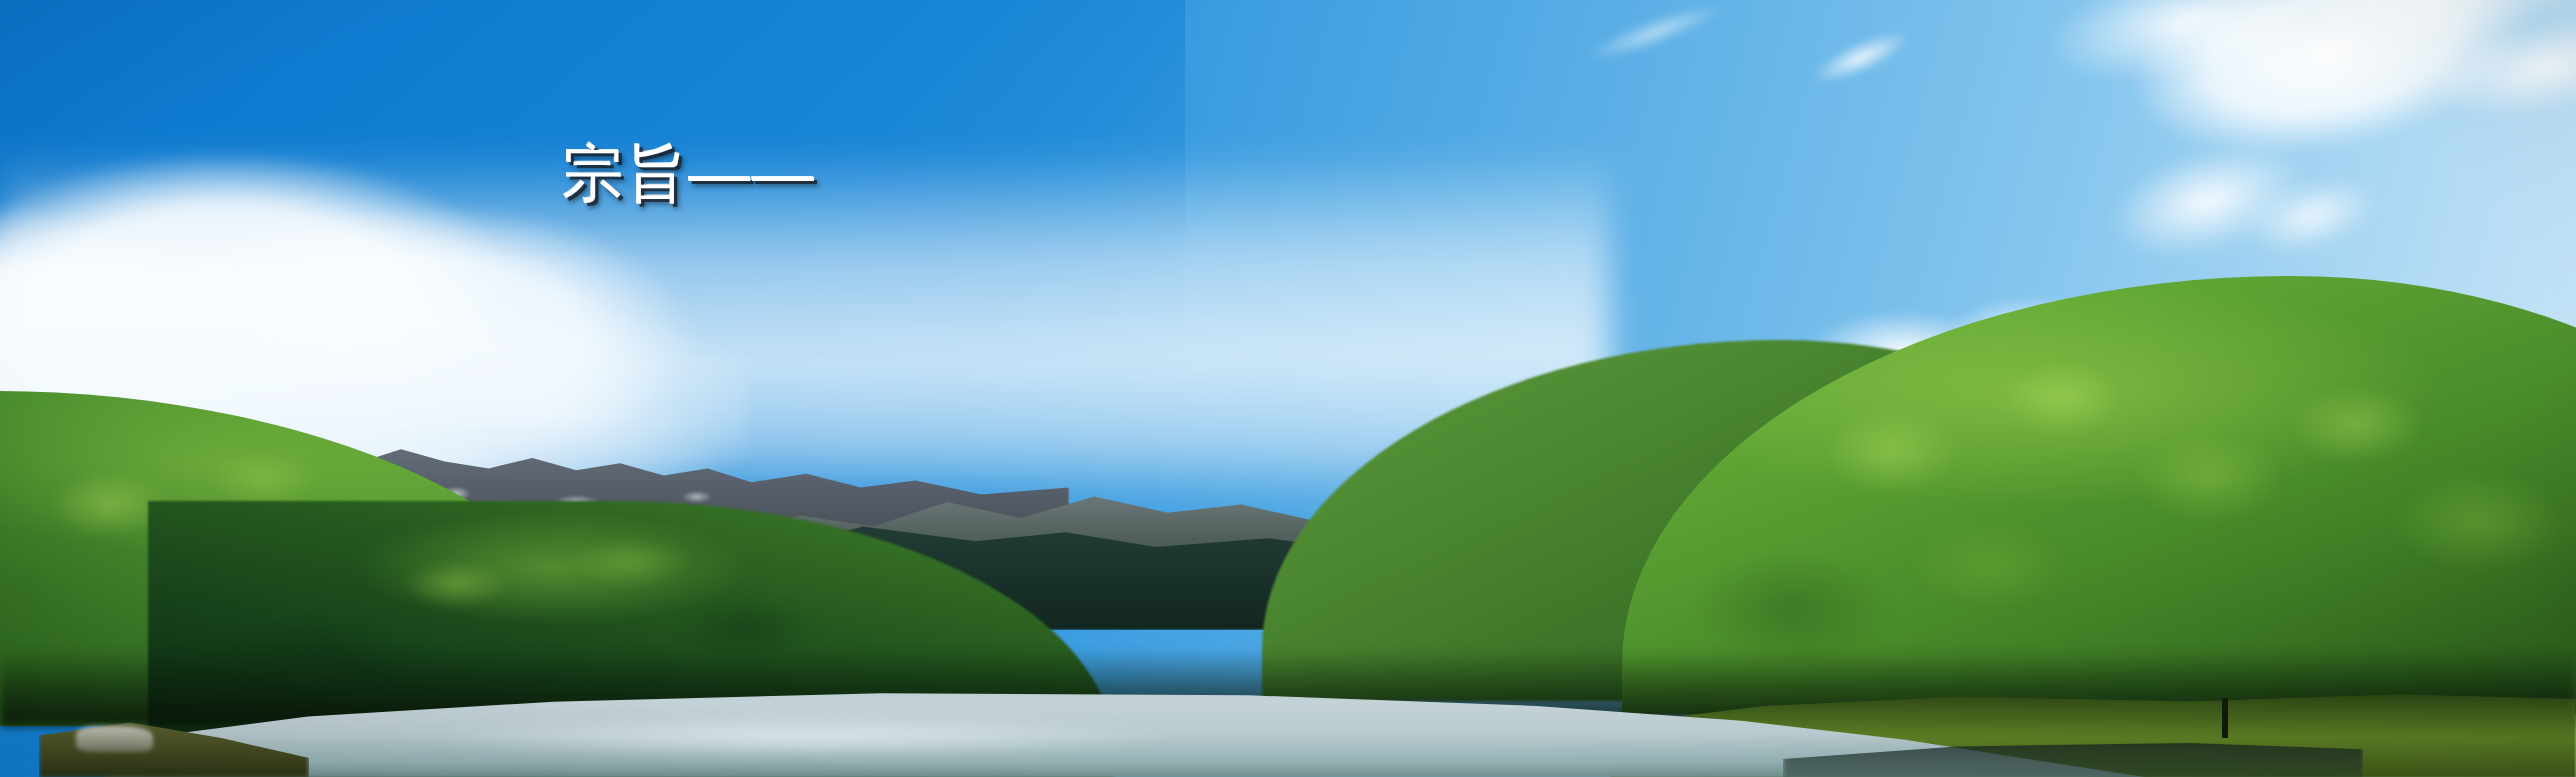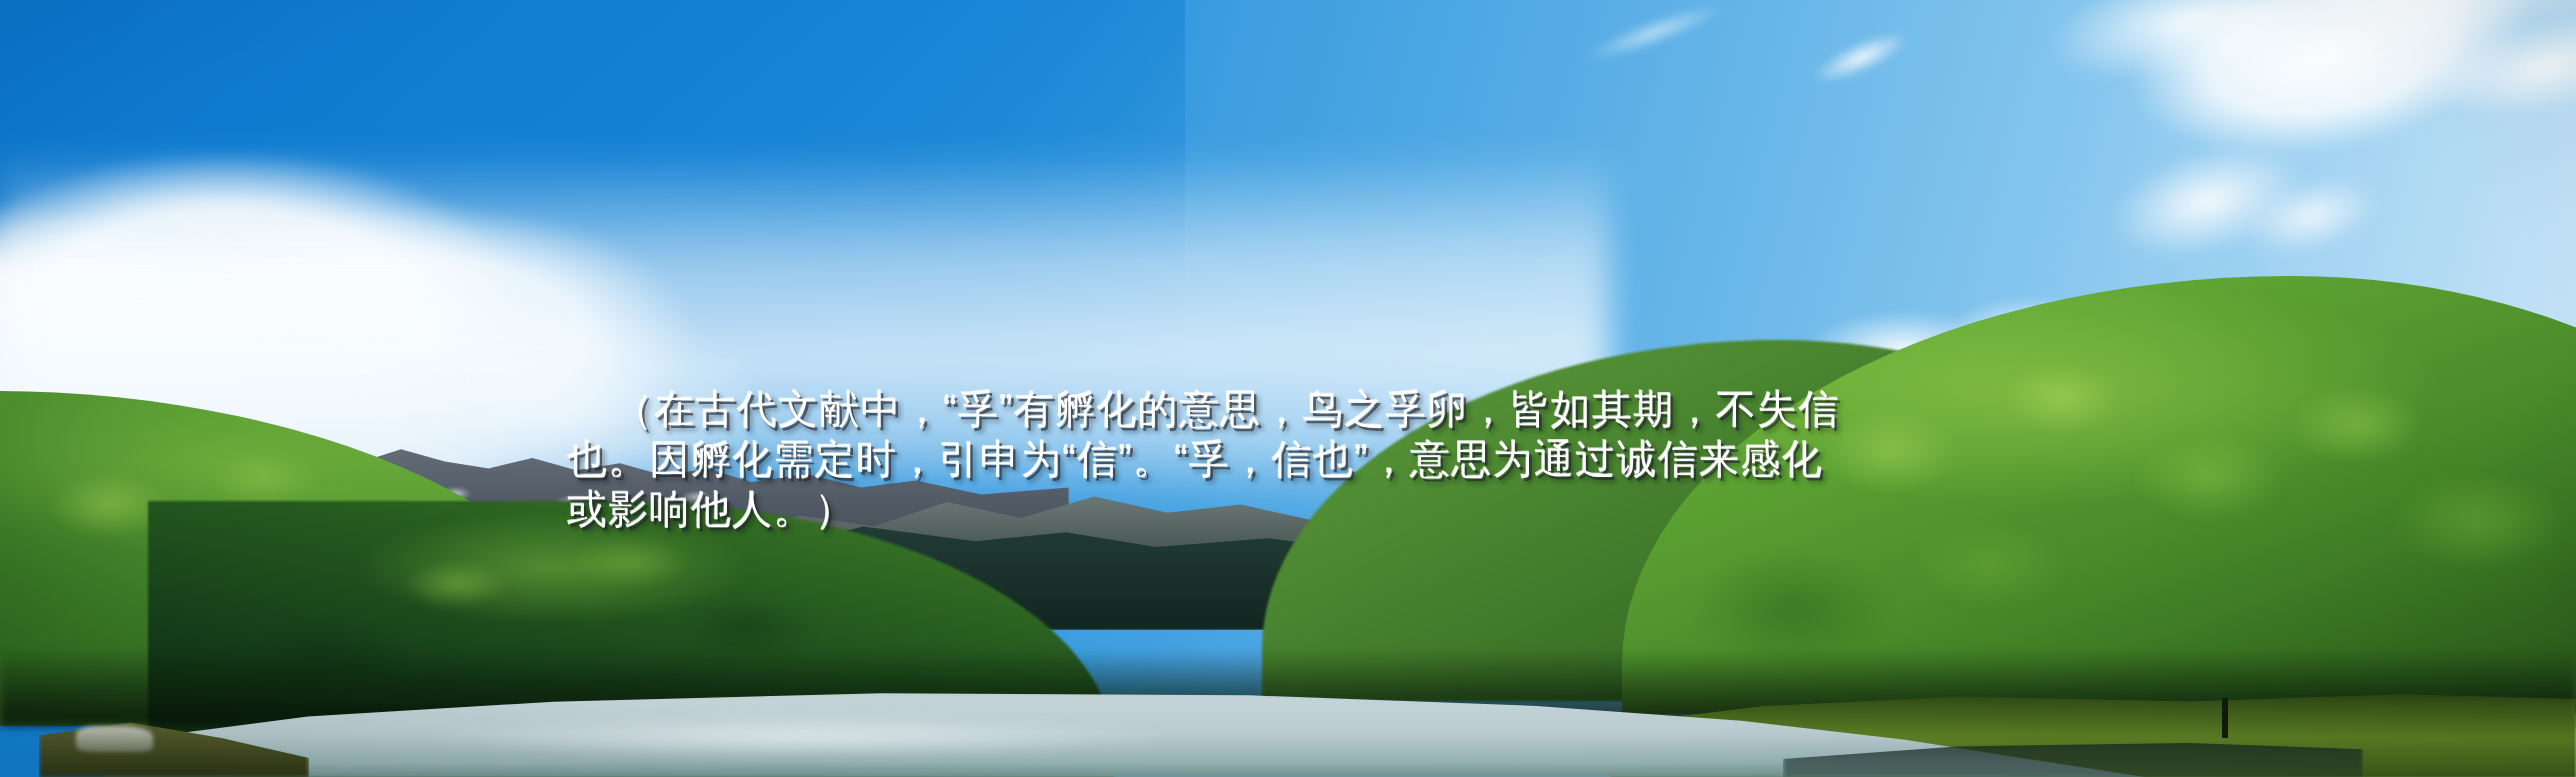--- a/index.html
+++ b/index.html
@@ -339,17 +339,17 @@
     <div class="lake"></div>
     <div class="lake-shine"></div>
     <div class="lake-dark-r"></div>
     <div class="shore-l"></div>
     <div class="shore-stone"></div>
   </div>
 
   <div class="vig"></div>
 
   <div class="text-layer">
-    <div class="para">（在古代文献中，“孚”有孵化的意思，鸟之孚卵，皆如其期，不失信也。因孵化需定时，引申为“信”。“孚，信也”，意思为通过诚信来感化或影响他人。）</div>
+    <div class="title">宗旨——</div>
   </div>
 
 </div>
 
 
 </body></html>

